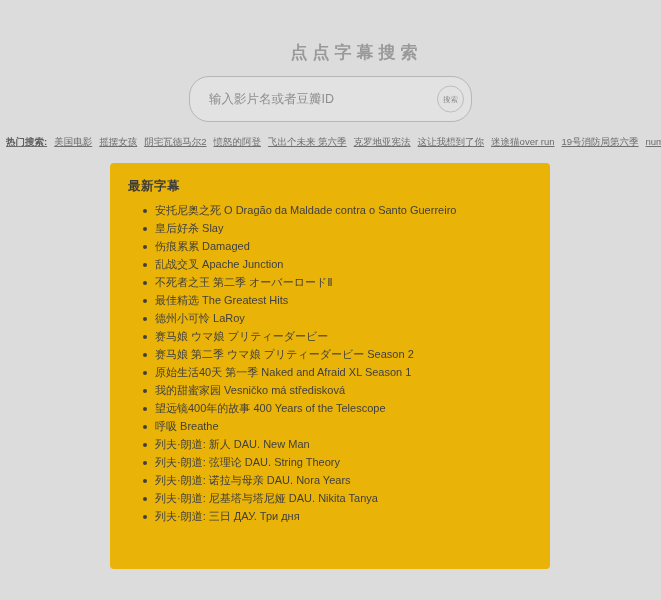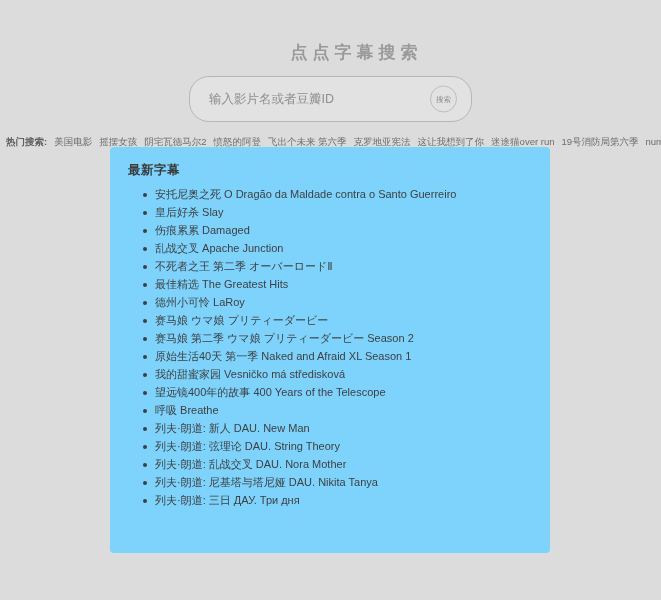--- a/index.html
+++ b/index.html
@@ -61,21 +61,21 @@
     width: 215px;
     height: 35px;
     line-height: 35px;
   }
   .search-input::placeholder {
     color: #8e8e8e;
     opacity: 1;
   }
   .search-button {
     position: absolute;
-    right: 14px;
+    right: 7px;
     top: 50%;
     transform: translateY(-50%);
     width: 27px;
     height: 27px;
     border-radius: 50%;
     border: 1px solid #bdbdbd;
     background: #e2e2e2;
     color: #8b8b8b;
     font-family: "Liberation Sans", "DejaVu Sans", sans-serif;
     font-size: 7.5px;
@@ -94,43 +94,44 @@
   .hot-row {
     margin-top: 14px;
     padding: 0 6px 0 6px;
     display: flex;
     align-items: baseline;
     flex-wrap: nowrap;
     white-space: nowrap;
     font-size: 9.5px;
     color: #6f6f6f;
     overflow: hidden;
+    text-decoration: underline;
   }
   .hot-label {
     font-weight: bold;
     color: #5f5f5f;
     margin-right: 7px;
     flex: 0 0 auto;
   }
   .hot-item {
     margin-right: 7px;
     color: #6d6d6d;
     text-decoration: none;
     flex: 0 0 auto;
     cursor: pointer;
   }
 
   
   .panel {
     position: absolute;
     left: 110px;
-    top: 147px;
+    top: 163px;
     width: 440px;
     height: 406px;
-    background: #7dd3fc;
+    background: #eab308;
     border-radius: 4px;
     box-sizing: border-box;
     padding: 15px 18px 10px 18px;
     overflow: hidden;
   }
   .panel-title {
     margin: 0 0 6px 0;
     font-size: 12.5px;
     font-weight: bold;
     color: #3b3b3b;
@@ -206,19 +207,19 @@
       <li class="sub-item"><a class="sub-link">最佳精选 The Greatest Hits</a></li>
       <li class="sub-item"><a class="sub-link">德州小可怜 LaRoy</a></li>
       <li class="sub-item"><a class="sub-link">赛马娘 ウマ娘 プリティーダービー</a></li>
       <li class="sub-item"><a class="sub-link">赛马娘 第二季 ウマ娘 プリティーダービー Season 2</a></li>
       <li class="sub-item"><a class="sub-link">原始生活40天 第一季 Naked and Afraid XL Season 1</a></li>
       <li class="sub-item"><a class="sub-link">我的甜蜜家园 Vesničko má středisková</a></li>
       <li class="sub-item"><a class="sub-link">望远镜400年的故事 400 Years of the Telescope</a></li>
       <li class="sub-item"><a class="sub-link">呼吸 Breathe</a></li>
       <li class="sub-item"><a class="sub-link">列夫·朗道: 新人 DAU. New Man</a></li>
       <li class="sub-item"><a class="sub-link">列夫·朗道: 弦理论 DAU. String Theory</a></li>
-      <li class="sub-item"><a class="sub-link">列夫·朗道: 乱战交叉 DAU. Nora Mother</a></li>
+      <li class="sub-item"><a class="sub-link">列夫·朗道: 诺拉与母亲 DAU. Nora Years</a></li>
       <li class="sub-item"><a class="sub-link">列夫·朗道: 尼基塔与塔尼娅 DAU. Nikita Tanya</a></li>
       <li class="sub-item"><a class="sub-link">列夫·朗道: 三日 ДАУ. Три дня</a></li>
     </ul>
   </div>
 
 </div>
 
 </body></html>

